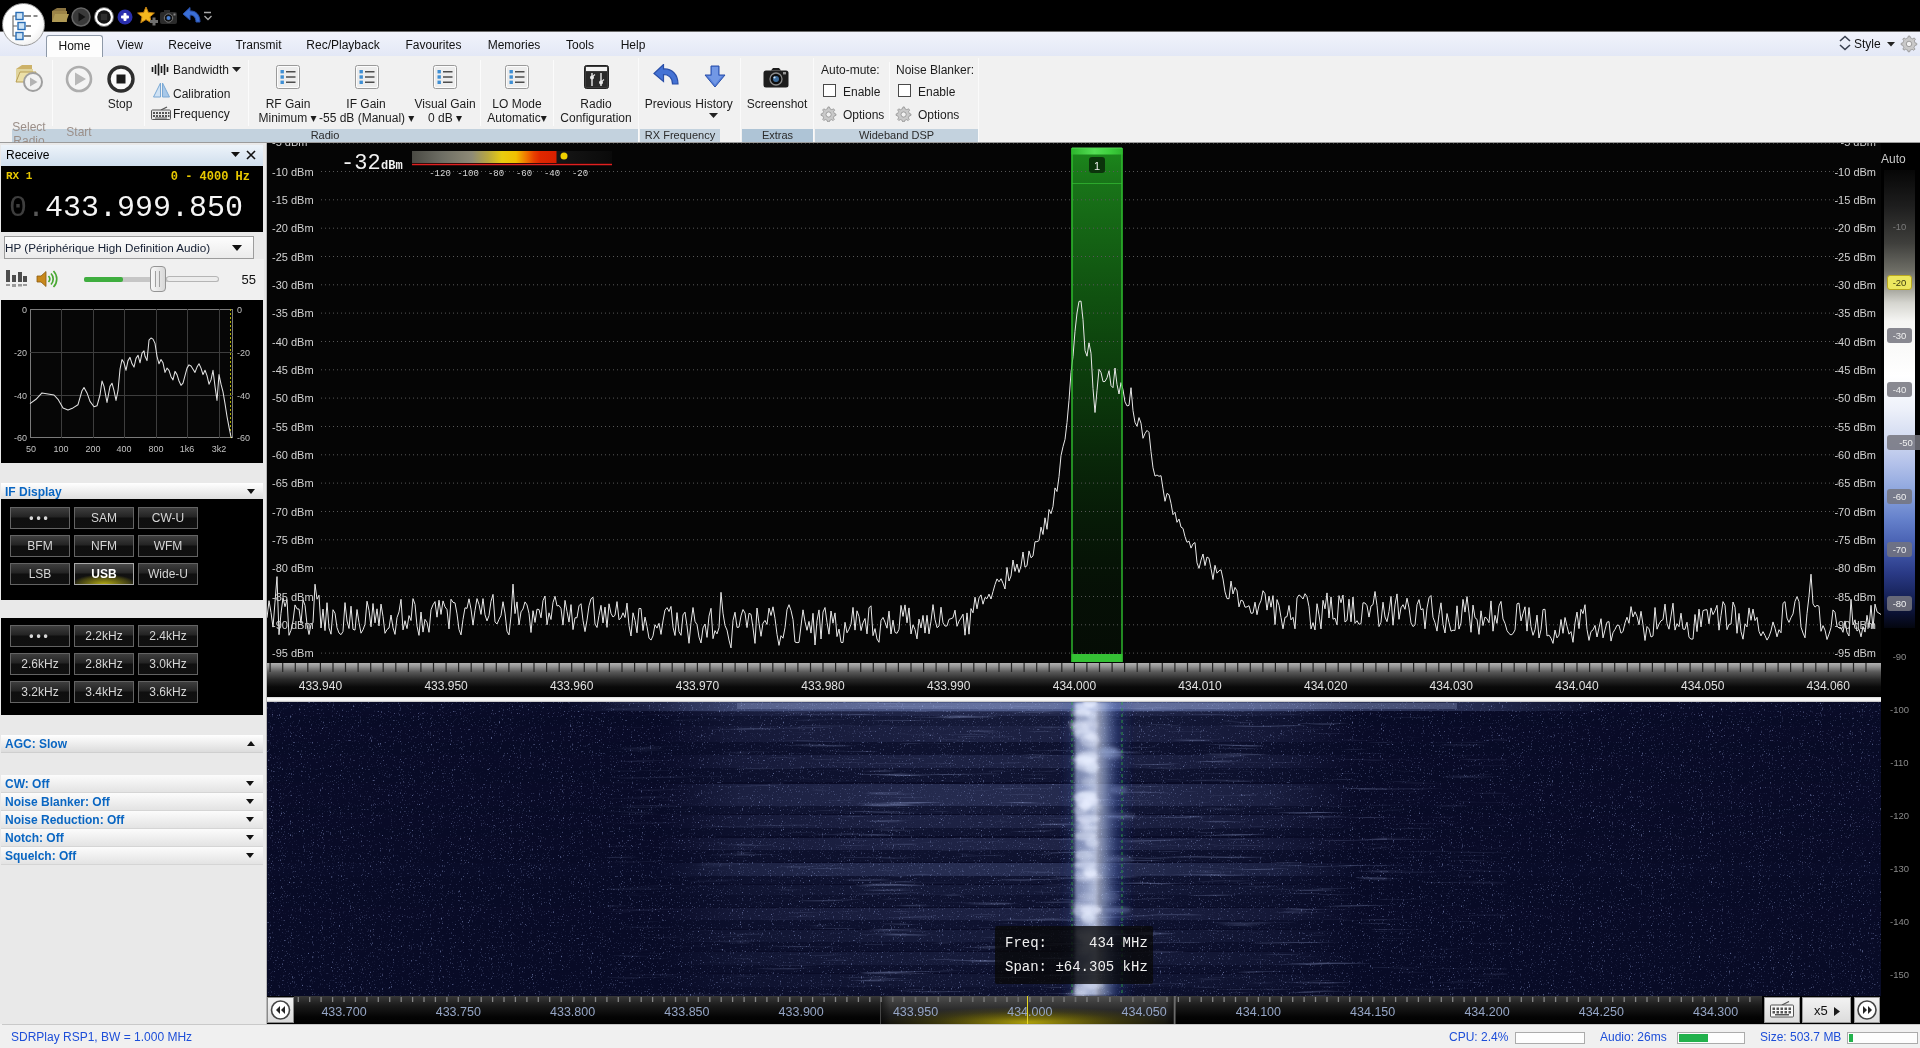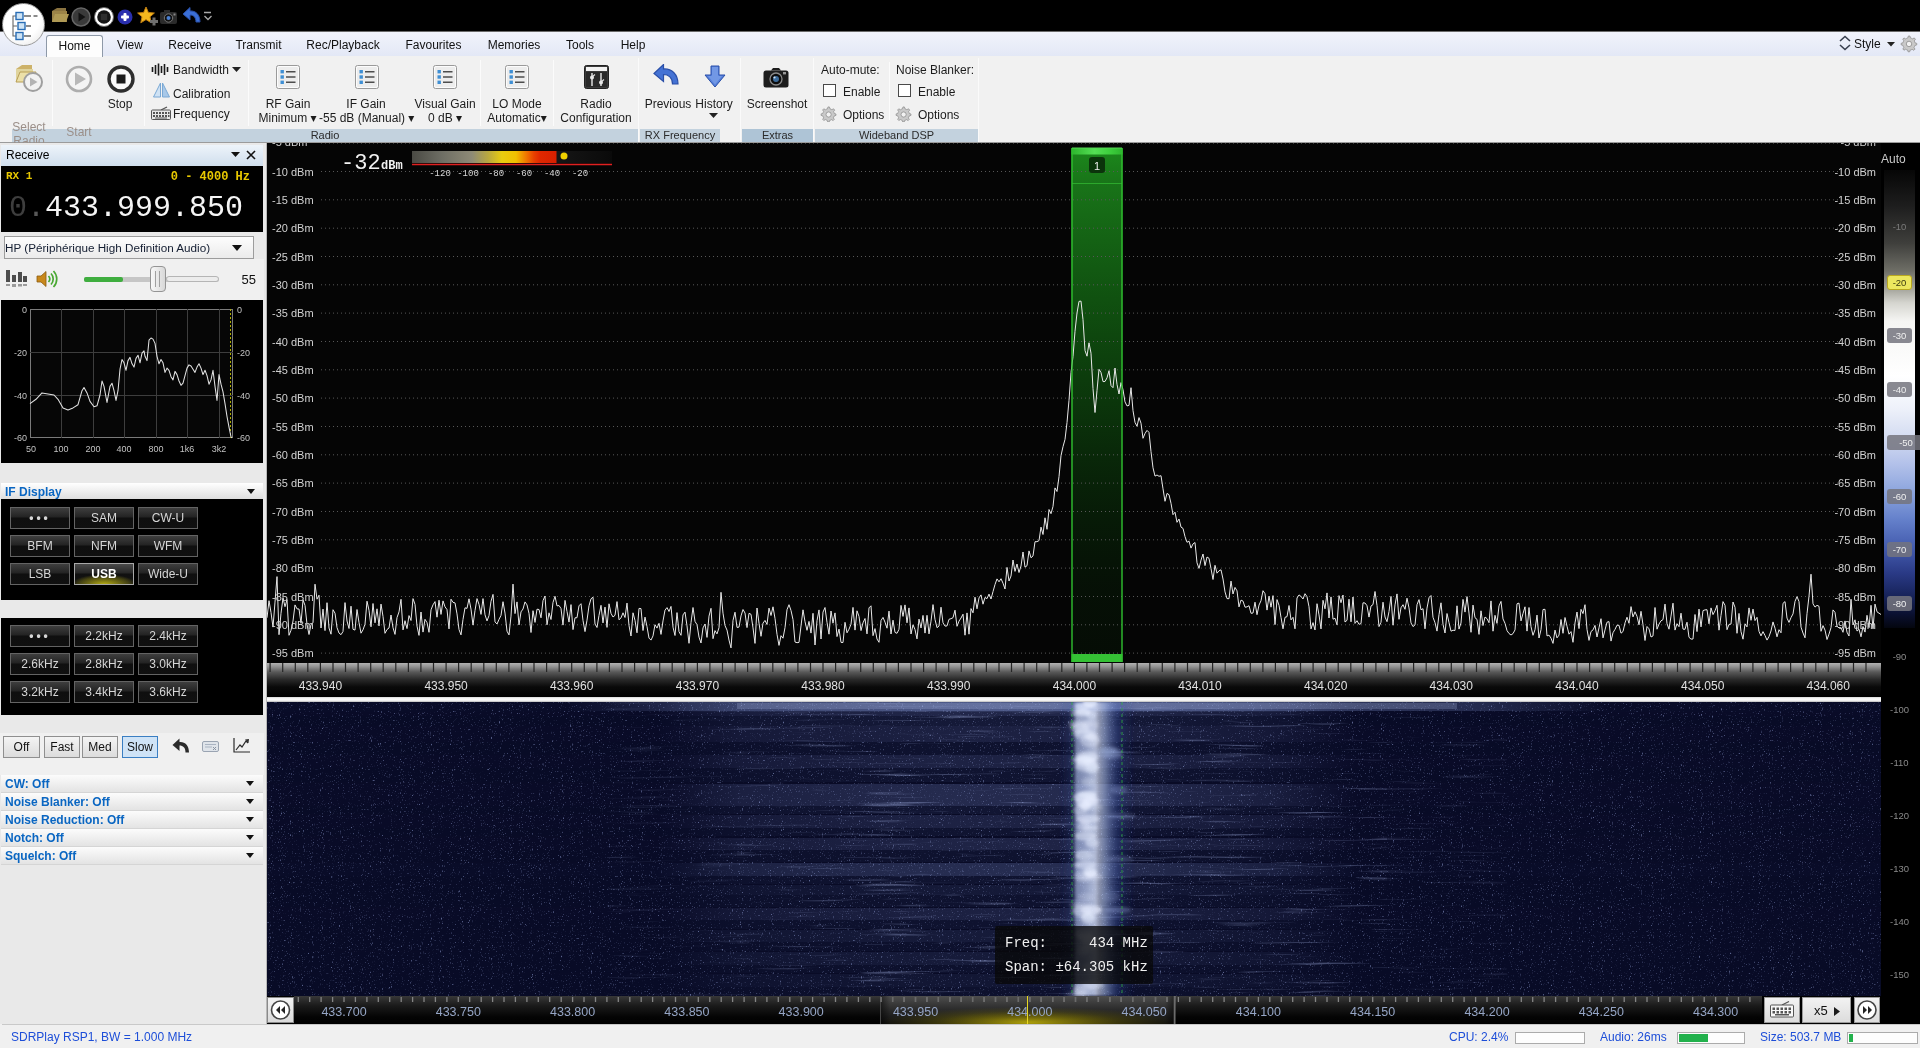--- a/index.html
+++ b/index.html
@@ -373,39 +373,20 @@
       <div class="modebtn" style="left:9px;top:35px">2.6kHz</div>
       <div class="modebtn" style="left:73px;top:35px">2.8kHz</div>
       <div class="modebtn" style="left:137px;top:35px">3.0kHz</div>
       <div class="modebtn" style="left:9px;top:63px">3.2kHz</div>
       <div class="modebtn" style="left:73px;top:63px">3.4kHz</div>
       <div class="modebtn" style="left:137px;top:63px">3.6kHz</div>
     </div>
     <div class="shead" style="top:572px">AGC: Slow<svg width="9" height="6" style="position:absolute;right:7px;top:6px">
           <path d="M4,0 l4,5 -8,0 z" fill="#111"></path>
         </svg></div>
-    <div class="abs" style="left:0;top:590px;width:264px;height:42px;background:#f0f0f0">
-      <div class="agcbtn" style="left:3px;top:3px;width:37px">Off</div>
-      <div class="agcbtn" style="left:44px;top:3px;width:36px">Fast</div>
-      <div class="agcbtn" style="left:82px;top:3px;width:36px">Med</div>
-      <div class="agcbtn" style="left:122px;top:3px;width:36px;background:#cfe3f6;border-color:#3a7ec2">Slow</div>
-      <svg width="18" height="16" style="position:absolute;left:172px;top:5px">
-          <path d="M0.5,7 L7.5,0.5 L7.5,4 C13,3.5 17,7.5 17,14.5 L13.5,14.5 C13.5,9.5 11,7.5 7.5,7.5 L7.5,13 Z" fill="#2b2b2b"></path>
-        </svg>
-      <svg width="17" height="15" style="position:absolute;left:202px;top:6px">
-          <rect x="0.5" y="2.5" width="16" height="10" rx="1.5" fill="#dfe4ea" stroke="#9aa4b2"></rect>
-          <path d="M3,5.5 h11 M3,8 h7" stroke="#aab4c2" stroke-width="1.2"></path>
-          <path d="M11,8 l3,3 m0,-3 l-3,3" stroke="#8a94a2" stroke-width="1"></path>
-        </svg>
-      <svg width="18" height="17" style="position:absolute;left:233px;top:4px">
-          <path d="M1,1 V15 H17" stroke="#2b2b2b" stroke-width="1.2" fill="none"></path>
-          <path d="M3,13 L7,8 L9,10 L13,4 L15,6" stroke="#2b2b2b" stroke-width="1.2" fill="none"></path>
-          <path d="M12,2.5 L16,2 L15.5,6 Z" fill="#2b2b2b"></path>
-        </svg>
-    </div>
     <div class="collrow" style="top:632px">CW: Off<svg width="9" height="6" style="position:absolute;right:8px;top:6px">
           <path d="M0,0 l8,0 -4,5 z" fill="#111"></path>
         </svg></div>
     <div class="collrow" style="top:650px">Noise Blanker: Off<svg width="9" height="6" style="position:absolute;right:8px;top:6px">
           <path d="M0,0 l8,0 -4,5 z" fill="#111"></path>
         </svg></div>
     <div class="collrow" style="top:668px">Noise Reduction: Off<svg width="9" height="6" style="position:absolute;right:8px;top:6px">
           <path d="M0,0 l8,0 -4,5 z" fill="#111"></path>
         </svg></div>
     <div class="collrow" style="top:686px">Notch: Off<svg width="9" height="6" style="position:absolute;right:8px;top:6px">

